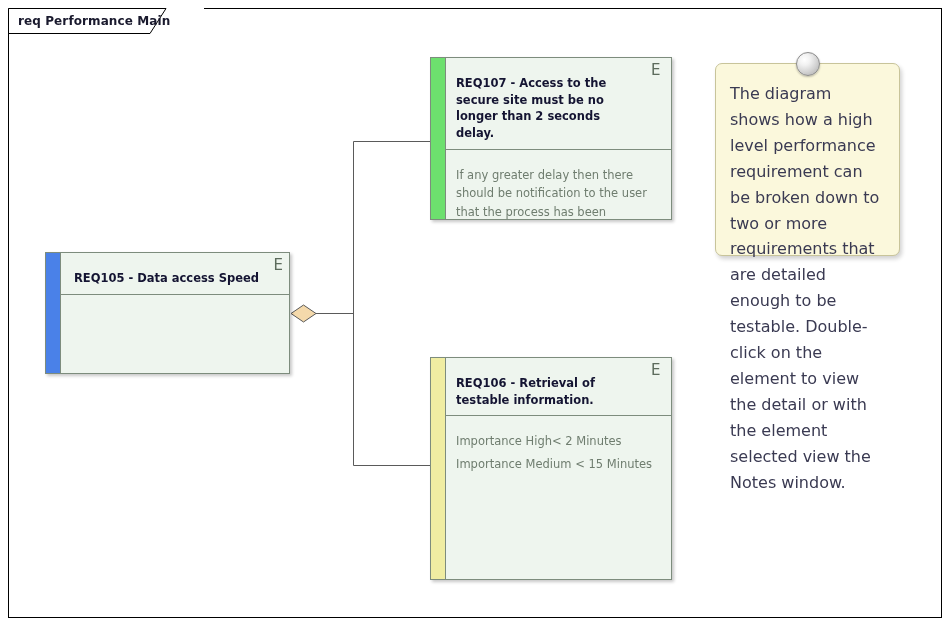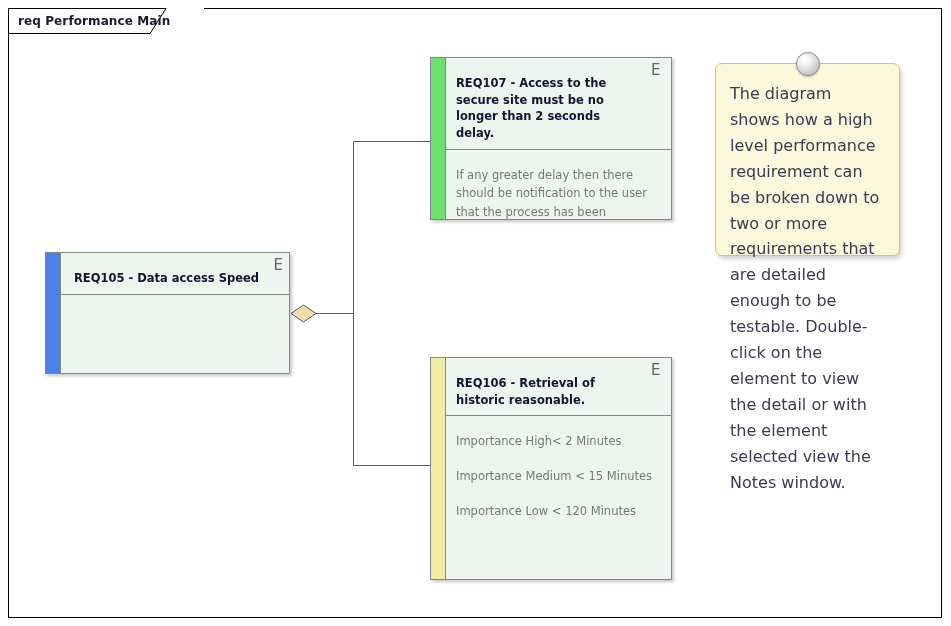--- a/index.html
+++ b/index.html
@@ -105,21 +105,21 @@
     line-height: 1.63;
     overflow: hidden;
   }
   .req-body p {
     margin: 0;
   }
   .req-body p + p {
     margin-top: 28px;
   }
   .req-body .tight + .tight {
-    margin-top: 16px;
+    margin-top: 4px;
   }
   .e-icon {
     position: absolute;
     right: 6px;
     top: 5px;
     width: 14px;
     height: 16px;
     font-size: 15px;
     line-height: 15px;
     font-weight: normal;
@@ -229,27 +229,26 @@
       <div class="req-body">
         <p>If any greater delay then there should be notification to the user that the process has been commenced.</p>
       </div>
     </div>
   </div>
 
   <div class="req" id="req106">
     <div class="req-bar"></div>
     <div class="req-inner">
       <div class="req-header">
-        <span>REQ106 - Retrieval of historic reasonable.</span>
+        <span>REQ106 - Retrieval of testable information.</span>
         <span class="e-icon">E</span>
       </div>
       <div class="req-body">
         <p class="tight">Importance High&lt; 2 Minutes</p>
         <p class="tight">Importance Medium &lt; 15 Minutes</p>
-        <p class="tight">Importance Low &lt; 120 Minutes</p>
       </div>
     </div>
   </div>
 
   <div class="note">
     <div class="note-pin"></div>
     <div>The diagram shows how a high level performance requirement can be broken down to two or more requirements that are detailed enough to be testable. Double-click on the element to view the detail or with the element selected view the Notes window.</div>
   </div>
 
 </div>

